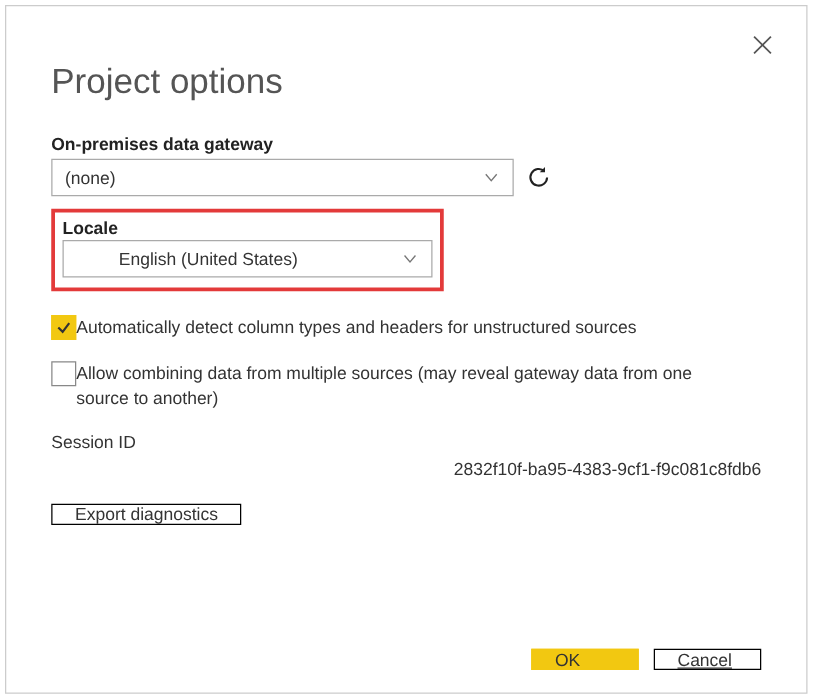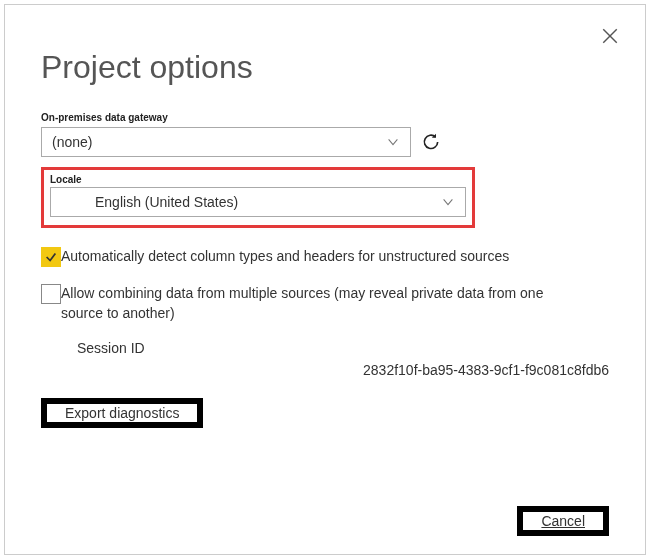--- a/index.html
+++ b/index.html
@@ -23,28 +23,28 @@
   .close-icon {
     position: absolute;
     top: 22px;
     right: 26px;
     width: 18px;
     height: 18px;
     cursor: pointer;
     color: #555;
   }
   .title {
-    font-size: 32px;
+    font-size: 28px;
     font-weight: 300;
     color: #555;
     margin: 14px 0 26px 0;
   }
   .label {
     font-weight: 600;
-    font-size: 10px;
+    font-size: 14px;
     color: #222;
     margin-bottom: 4px;
   }
   .row-gateway {
     display: flex;
     align-items: center;
     gap: 10px;
     margin-bottom: 10px;
   }
   .dropdown {
@@ -61,21 +61,21 @@
   .dropdown.gateway { width: 370px; }
   .refresh-icon {
     width: 20px;
     height: 20px;
     cursor: pointer;
     color: #222;
   }
   .locale-block {
     border: 3px solid #e33a3a;
     padding: 4px 6px 8px 6px;
-    width: 434px;
+    width: 314px;
     margin-bottom: 18px;
   }
   .locale-block .label { margin-bottom: 2px; }
   .dropdown.locale { width: 100%; padding-left: 44px; }
   .chev {
     width: 14px;
     height: 14px;
     color: #777;
     flex-shrink: 0;
   }
@@ -104,34 +104,33 @@
   .check-text {
     line-height: 1.45;
     color: #333;
     max-width: 520px;
   }
   .session-label {
     font-weight: 400;
     color: #333;
     margin-top: 10px;
     margin-bottom: 6px;
-    margin-left: 36px;
   }
   .session-value {
     color: #333;
     margin-bottom: 20px;
     text-align: right;
   }
   .button {
     display: inline-flex;
     align-items: center;
     justify-content: flex-start;
-    height: 30px;
+    height: 17px;
     padding: 0 18px;
-    border: 6px solid #000000;
+    border: 1px solid #000000;
     background: #fff;
     cursor: pointer;
     font-size: 14px;
     color: #333;
   }
   .button.primary {
     background: #f2c811;
     border-color: #f2c811;
     min-width: 86px;
   }
@@ -192,29 +191,32 @@
     <div class="checkbox checked">
       <svg viewBox="0 0 16 16" stroke="currentColor" stroke-width="2" fill="none">
         <polyline points="3,8 7,12 13,4"></polyline>
       </svg>
     </div>
     <div class="check-text">Automatically detect column types and headers for unstructured sources</div>
   </div>
 
   <div class="check-row">
     <div class="checkbox"></div>
-    <div class="check-text">Allow combining data from multiple sources (may reveal private data from one source to another)</div>
+    <div class="check-text">Allow combining data from multiple sources (may reveal gateway data from one source to another)</div>
   </div>
 
   <div class="session-label">Session ID</div>
   <div class="session-value">2832f10f-ba95-4383-9cf1-f9c081c8fdb6</div>
 
   <div class="button">
     <span>Export diagnostics</span>
   </div>
 
   <div class="footer">
+    <div class="button primary">
+      <span>OK</span>
+    </div>
     <div class="button secondary">
       <span>Cancel</span>
     </div>
   </div>
 
 </div>
 
 </body></html>

